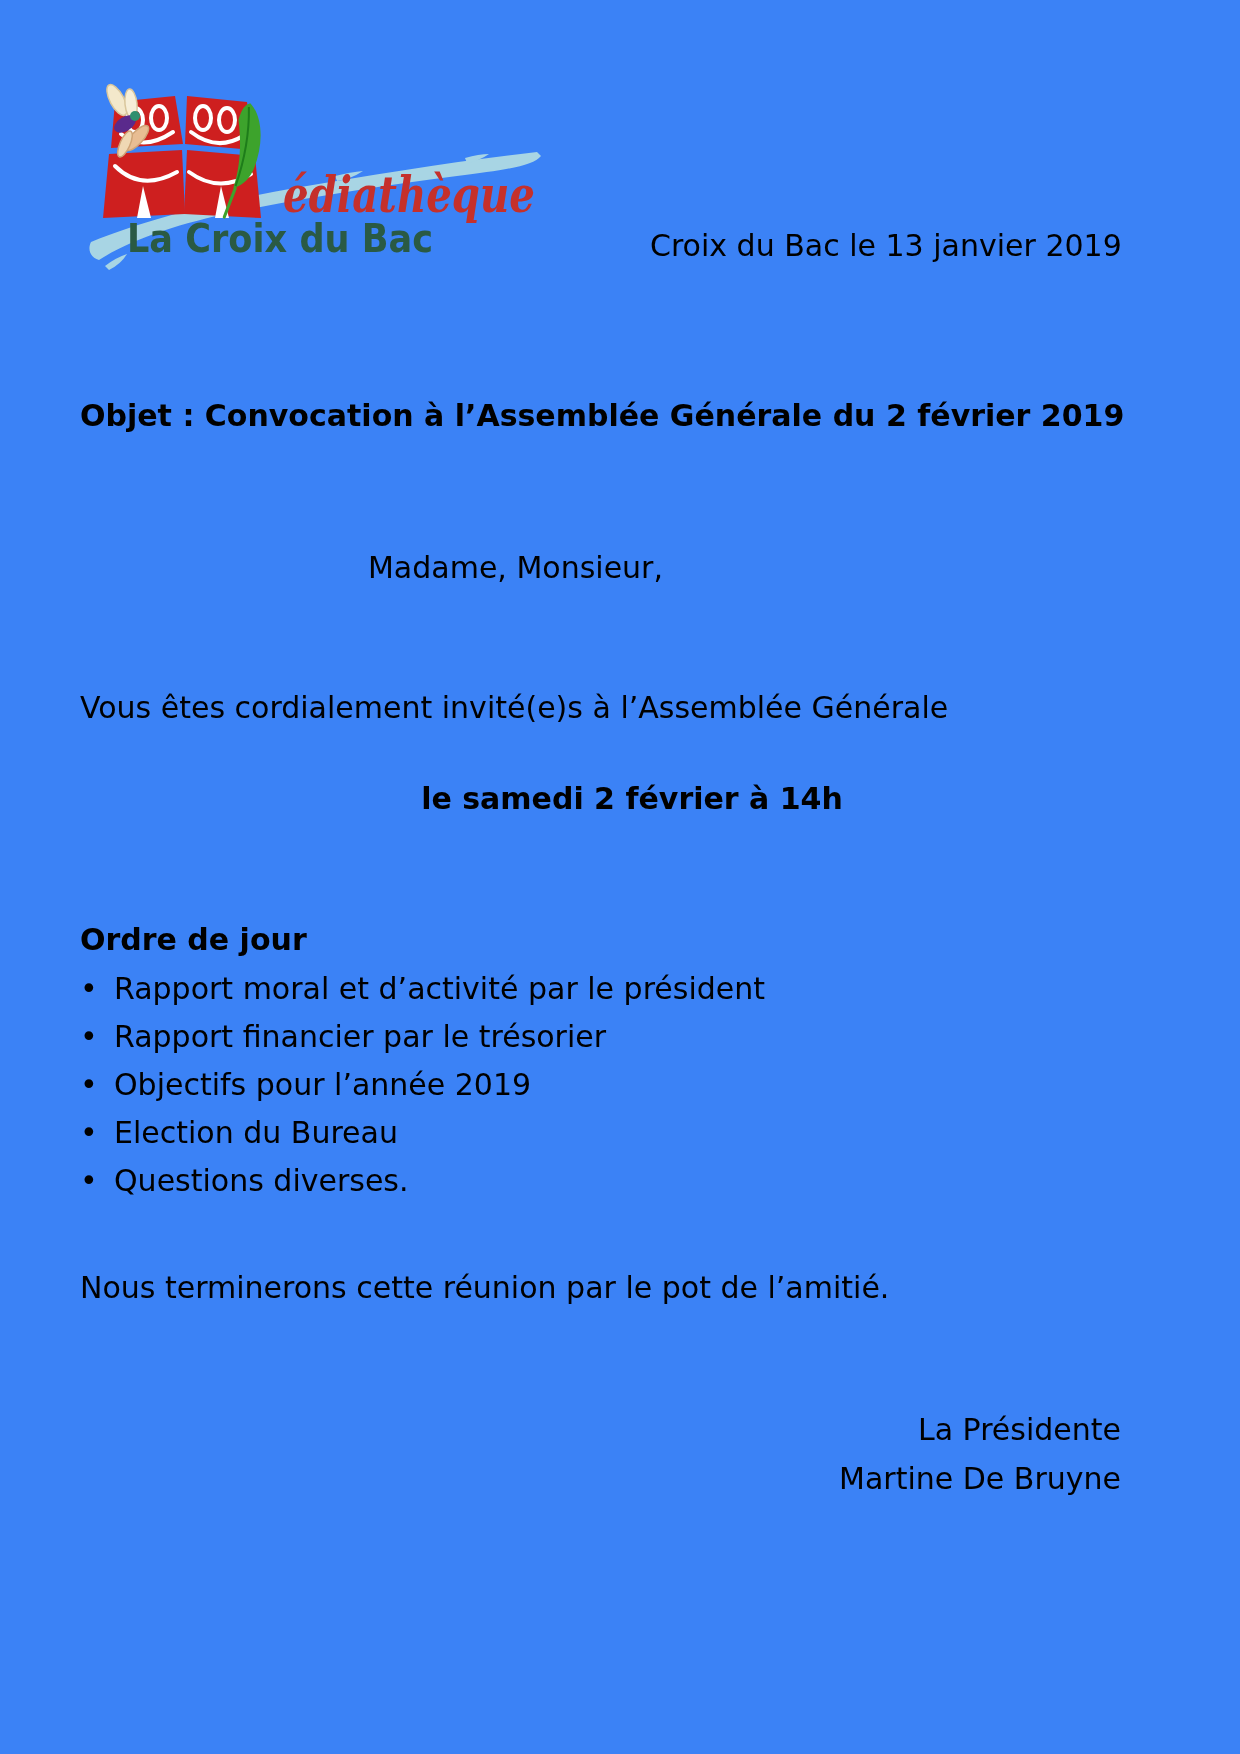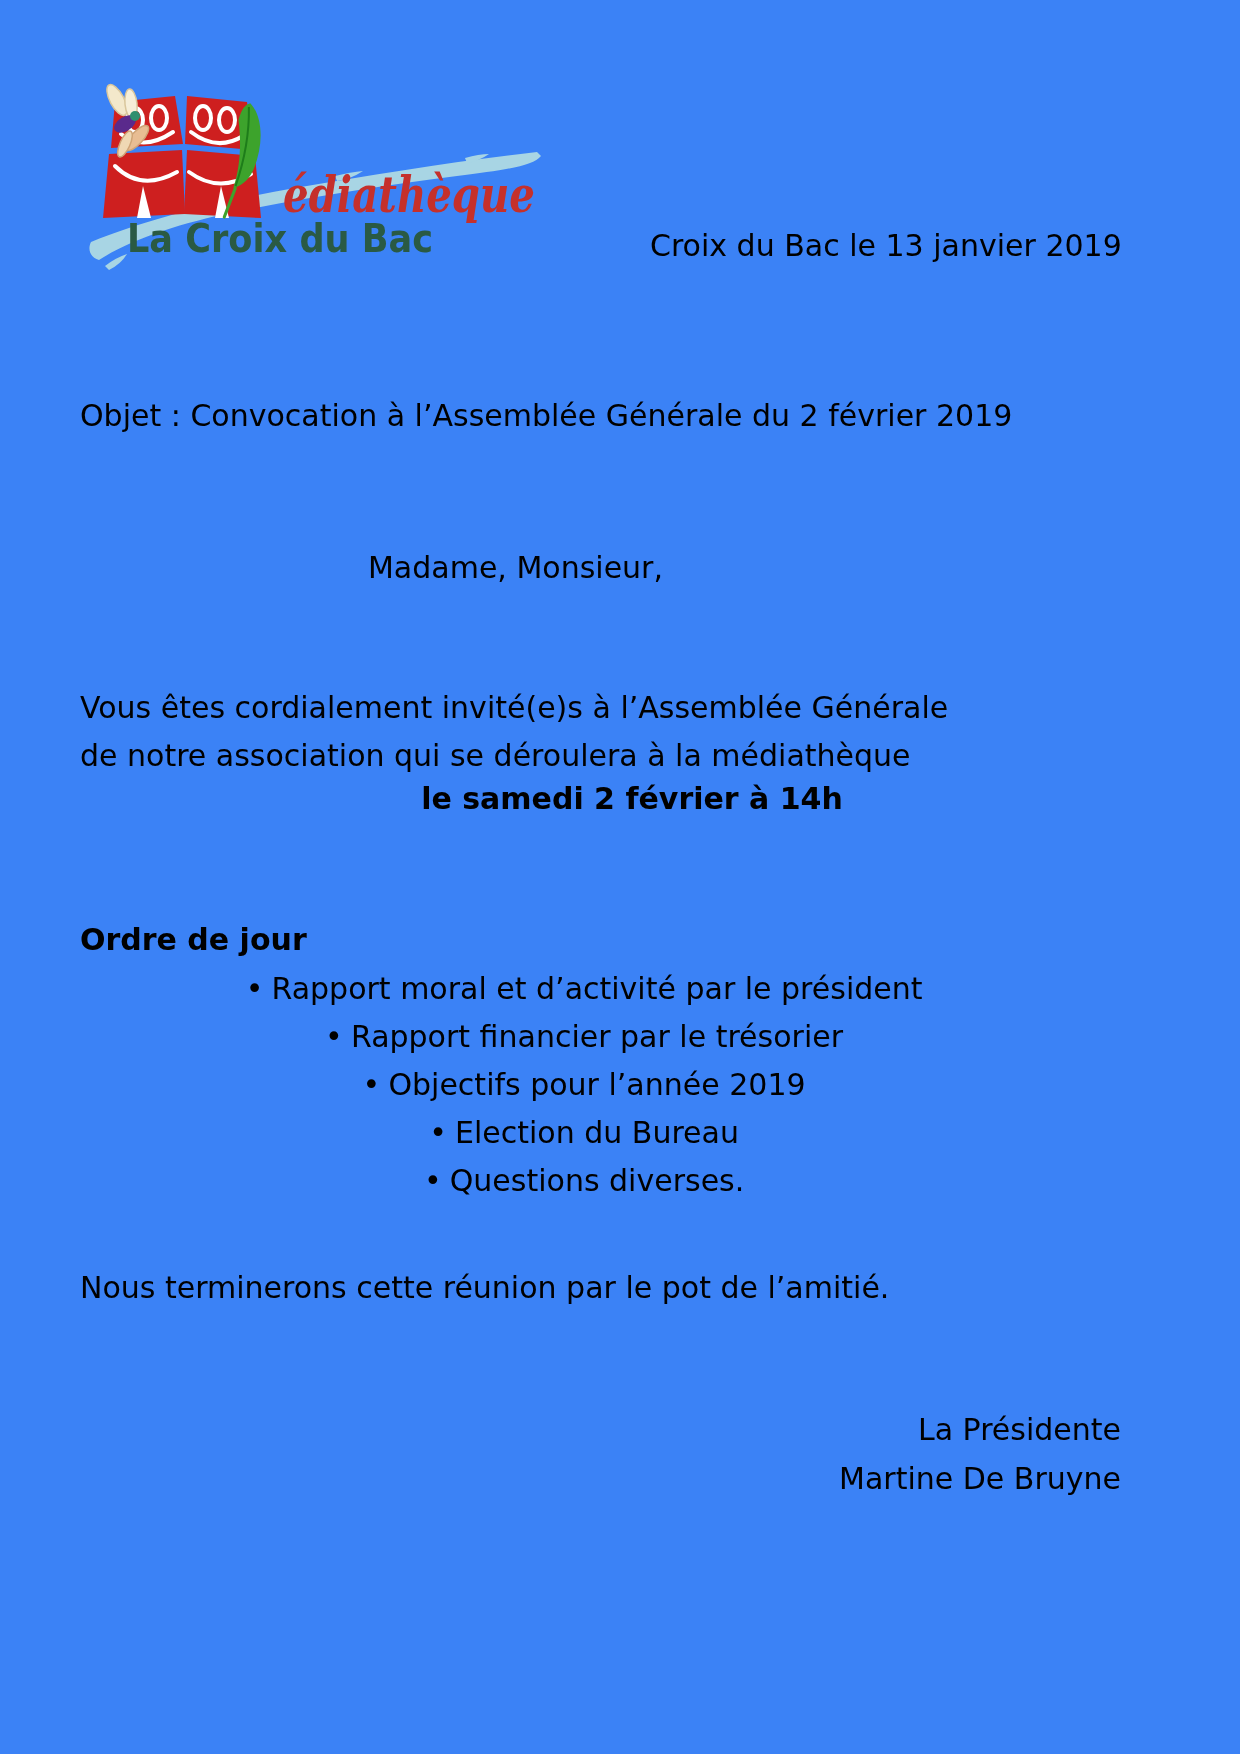--- a/index.html
+++ b/index.html
@@ -10,26 +10,26 @@
     height: 1754px;
     background: #3b82f6;
     font-family: "DejaVu Sans", sans-serif;
     color: #000000;
     overflow: hidden;
   }
   .abs { position: absolute; }
   .bold { font-weight: normal; }
   .logo-wrap { left: 85px; top: 70px; width: 470px; height: 205px; }
   .date-line { left: 650px; top: 228px; font-size: 30px; white-space: nowrap; }
-  .subject-line { left: 80px; top: 398px; font-size: 30px; white-space: nowrap; }
+  .subject-line { left: 80px; top: 398px; font-size: 30px; white-space: nowrap; font-weight: bold; }
   .salutation { left: 0; top: 550px; width: 1031px; text-align: center; font-size: 30px; }
   .intro { left: 80px; top: 684px; width: 1060px; line-height: 48px; font-size: 30px; }
   .intro-center { left: 0; top: 781px; width: 1240px; text-align: center; font-size: 30px; font-weight: bold; margin-left: 12px; }
   .agenda-title { left: 80px; top: 922px; font-size: 30px; font-weight: bold; }
-  .agenda-list { left: 80px; top: 965px; width: 1000px; line-height: 48px; font-size: 30px; text-align: center; }
+  .agenda-list { left: 80px; top: 965px; width: 1000px; line-height: 48px; font-size: 30px; }
   .agenda-item .bullet { display: inline-block; width: 34px; }
   .closing { left: 80px; top: 1258px; font-size: 30px; white-space: nowrap; margin-top: 12px; }
   .signature { right: 119px; top: 1405px; text-align: right; font-size: 30px; line-height: 49px; }
 </style>
 </head>
 <body>
 
 <div class="page">
 
   <div class="abs logo-wrap">
@@ -91,21 +91,20 @@
 
   <div class="abs date-line">Croix du Bac le 13 janvier 2019</div>
 
   <div class="abs subject-line">Objet : Convocation à l’Assemblée Générale du 2 février 2019</div>
 
   <div class="abs salutation">Madame, Monsieur,</div>
 
   <div class="abs intro">
     <span>Vous êtes cordialement invité(e)s à </span><span class="bold">l’Assemblée Générale</span>
     <br>
-    <span>de notre association qui se déroulera à la médiathèque</span>
   </div>
   <div class="abs intro-center">le samedi 2 février à 14h</div>
 
   <div class="abs agenda-title">Ordre de jour</div>
   <div class="abs agenda-list">
     <div class="agenda-item">
       <span class="bullet">•</span><span>Rapport moral et d’activité par le président</span>
     </div>
     <div class="agenda-item">
       <span class="bullet">•</span><span>Rapport financier par le trésorier</span>

